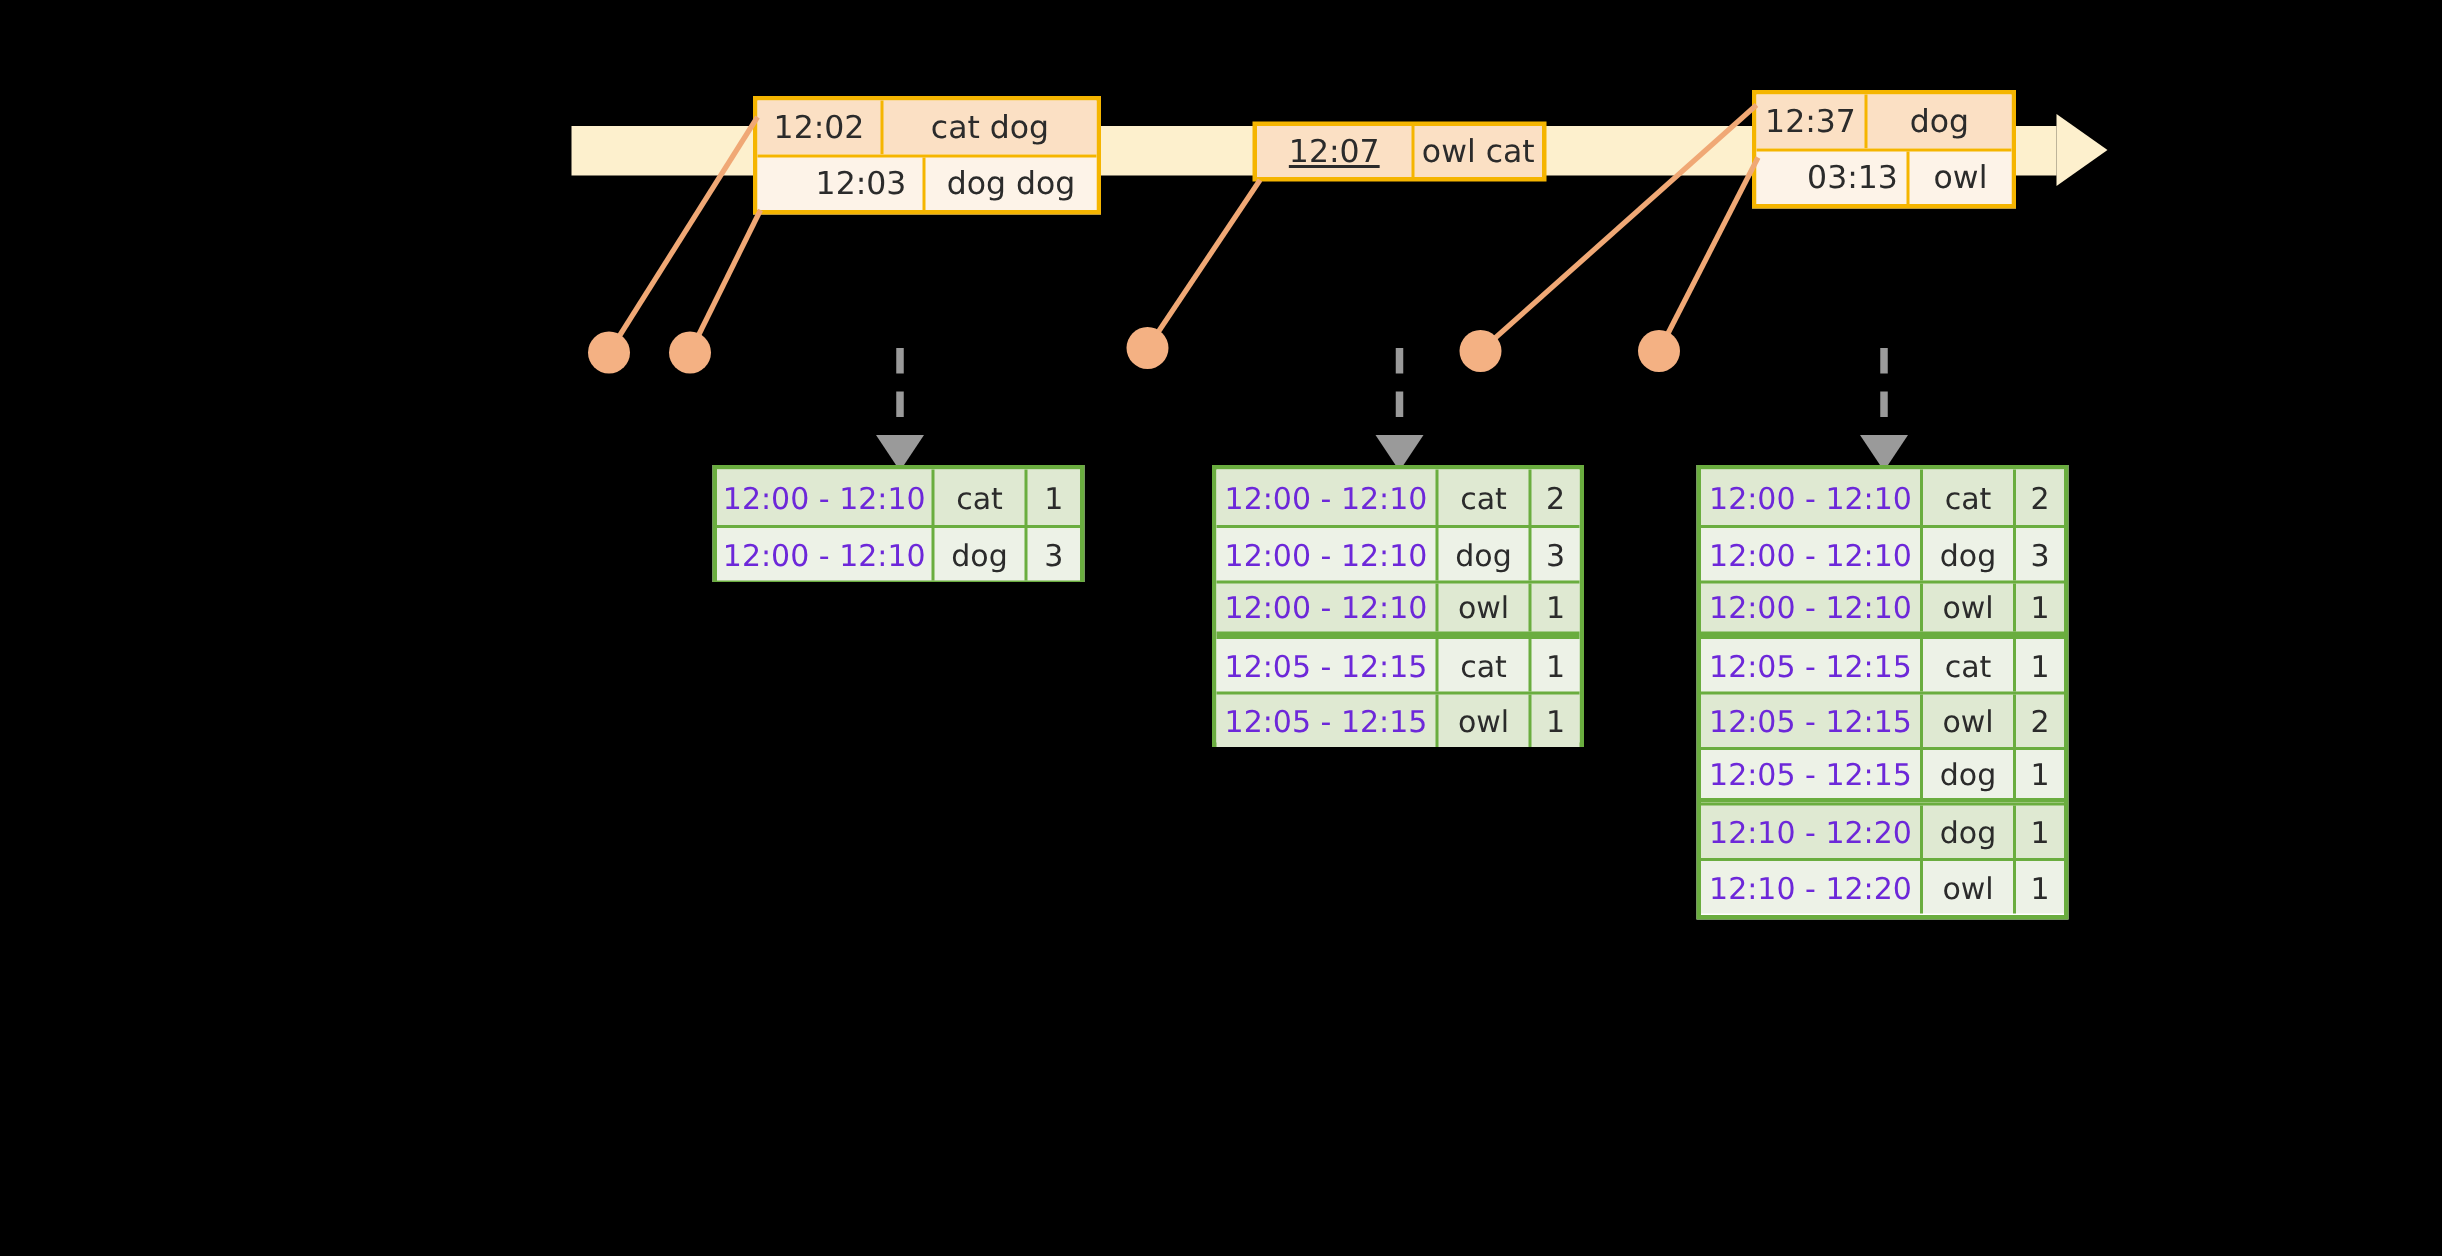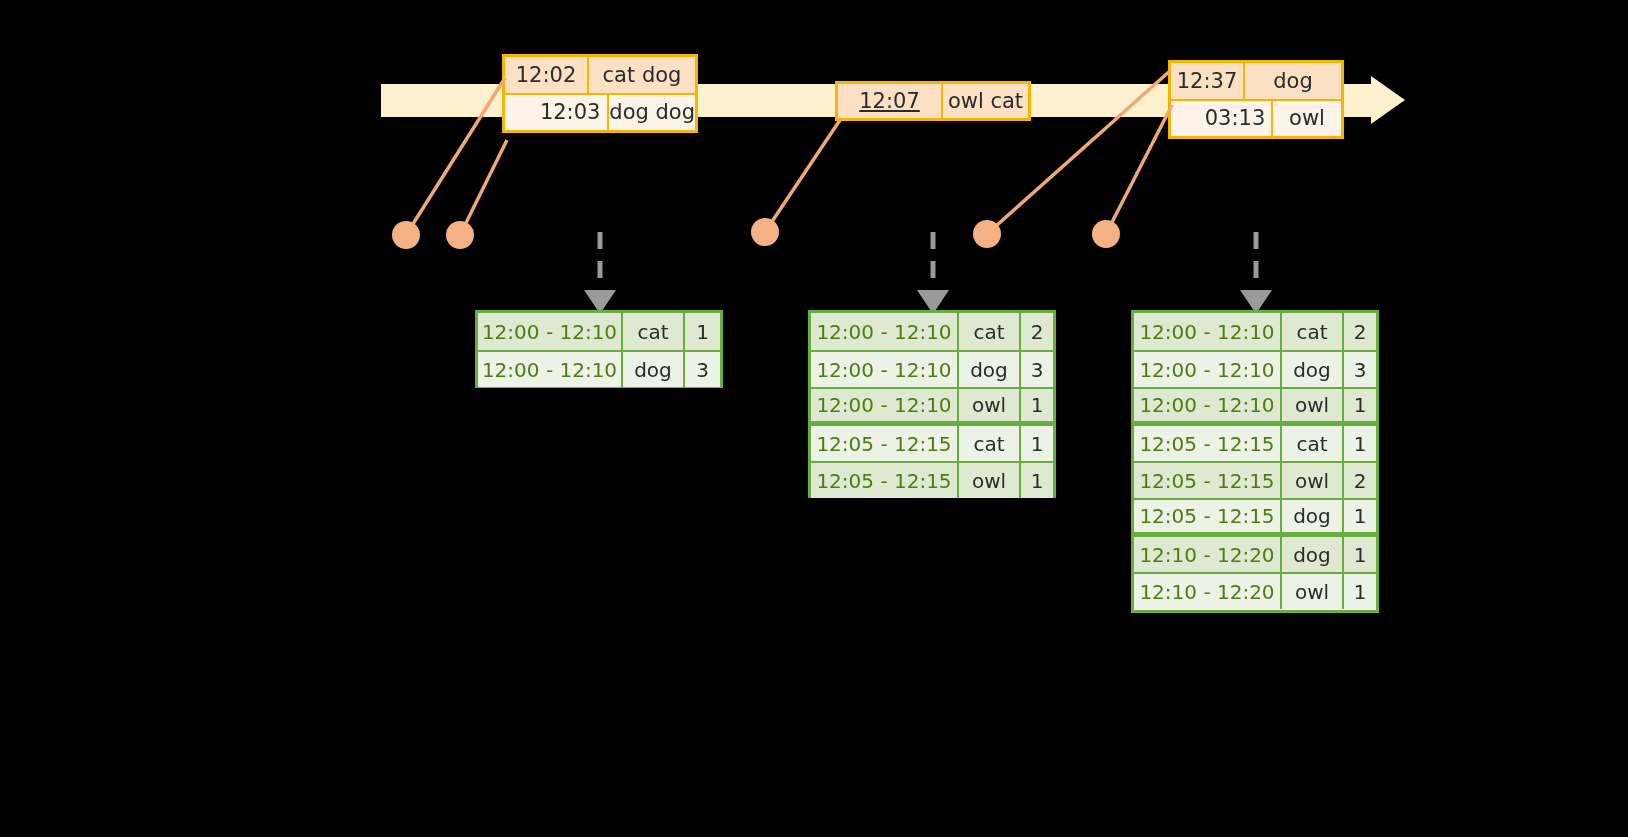--- a/index.html
+++ b/index.html
@@ -100,21 +100,21 @@
   .res-row.even { background: #dfe9d2; }
   .res-row.odd  { background: #edf2e7; }
   .res-row + .res-row { border-top: 2px solid #6aad3f; }
   .res-row.group-end { border-bottom: 3px solid #6aad3f; }
   .res-window {
     display: flex;
     align-items: center;
     justify-content: center;
     border-right: 2px solid #6aad3f;
     box-sizing: border-box;
-    color: #4d7c0f;
+    color: #6d28d9;
     font-size: 20px;
     white-space: nowrap;
   }
   .res-key {
     display: flex;
     align-items: center;
     justify-content: center;
     border-right: 2px solid #6aad3f;
     box-sizing: border-box;
     color: #2b2b2b;
@@ -132,21 +132,21 @@
   }
 </style>
 </head>
 <body>
 
 <div id="stage">
 
   <div id="timeline-bar" style="left:381px; top:84px; width:990px; height:33px;"></div>
   <div id="timeline-arrowhead" style="left:1371px; top:76px;"></div>
 
-  <div class="event-box" style="left:502px; top:54px; width:196px; height:79px;">
+  <div class="event-box" style="left:502px; top:64px; width:232px; height:79px;">
     <div class="event-row shade-a">
       <div class="event-time" style="width:84px;">12:02</div>
       <div class="event-words">cat dog</div>
     </div>
     <div class="event-row shade-b">
       <div class="event-time" style="width:84px;">12:03</div>
       <div class="event-words">dog dog</div>
     </div>
   </div>
 

